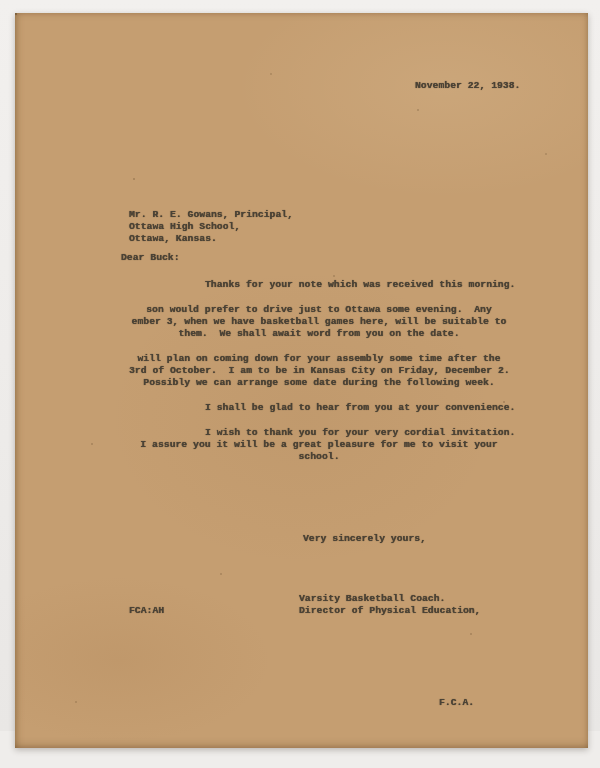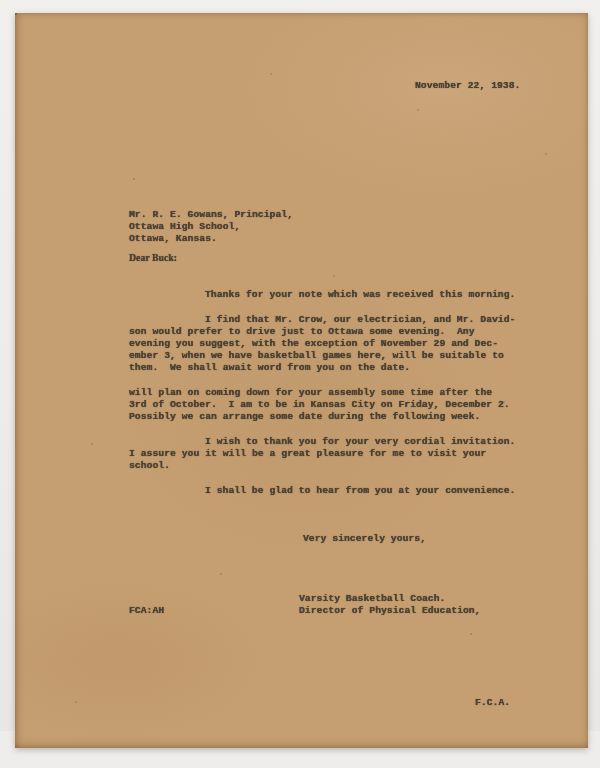--- a/index.html
+++ b/index.html
@@ -65,66 +65,64 @@
     <div class="block" style="left:400px;top:67px;">
       <div class="line">November 22, 1938.</div>
     </div>
 
     <div class="block" style="left:114px;top:196px;">
       <div class="line">Mr. R. E. Gowans, Principal,</div>
       <div class="line">Ottawa High School,</div>
       <div class="line">Ottawa, Kansas.</div>
     </div>
 
-    <div class="block" style="left:114px;top:239px;font-family:Liberation Serif, serif;">
+    <div class="block" style="left:106px;top:239px;">
       <div class="line">Dear Buck:</div>
     </div>
 
-    <div class="block" style="left:114px;top:276px;width:380px;">
+    <div class="block" style="left:114px;top:266px;width:380px;text-align:center;">
       <div class="para">
         <div class="line indent">Thanks for your note which was received this morning.</div>
       </div>
 
       <div class="para" style="margin-top:0;">
-        <div class="line indent">I find that Mr. Crow, our electrician, and Mr. David-</div>
         <div class="line">son would prefer to drive just to Ottawa some evening.  Any</div>
-        <div class="line">evening you suggest, with the exception of November 29 and Dec-</div>
         <div class="line">ember 3, when we have basketball games here, will be suitable to</div>
         <div class="line">them.  We shall await word from you on the date.</div>
       </div>
 
       <div class="para">
         <div class="line">will plan on coming down for your assembly some time after the</div>
         <div class="line">3rd of October.  I am to be in Kansas City on Friday, December 2.</div>
         <div class="line">Possibly we can arrange some date during the following week.</div>
       </div>
 
       <div class="para">
+        <div class="line indent">I shall be glad to hear from you at your convenience.</div>
+      </div>
+
+      <div class="para">
         <div class="line indent">I wish to thank you for your very cordial invitation.</div>
         <div class="line">I assure you it will be a great pleasure for me to visit your</div>
         <div class="line">school.</div>
-      </div>
-
-      <div class="para">
-        <div class="line indent">I shall be glad to hear from you at your convenience.</div>
       </div>
     </div>
 
     <div class="block" style="left:288px;top:520px;">
       <div class="line">Very sincerely yours,</div>
     </div>
 
     <div class="block" style="left:284px;top:580px;">
       <div class="line">Varsity Basketball Coach.</div>
       <div class="line">Director of Physical Education,</div>
     </div>
 
     <div class="block" style="left:114px;top:592px;">
       <div class="line">FCA:AH</div>
     </div>
 
 
-    <div class="block" style="left:460px;top:684px;">
+    <div class="block" style="left:424px;top:684px;">
       <div class="line">F.C.A.</div>
     </div>
 
   </div>
 </div>
 
 </body></html>

